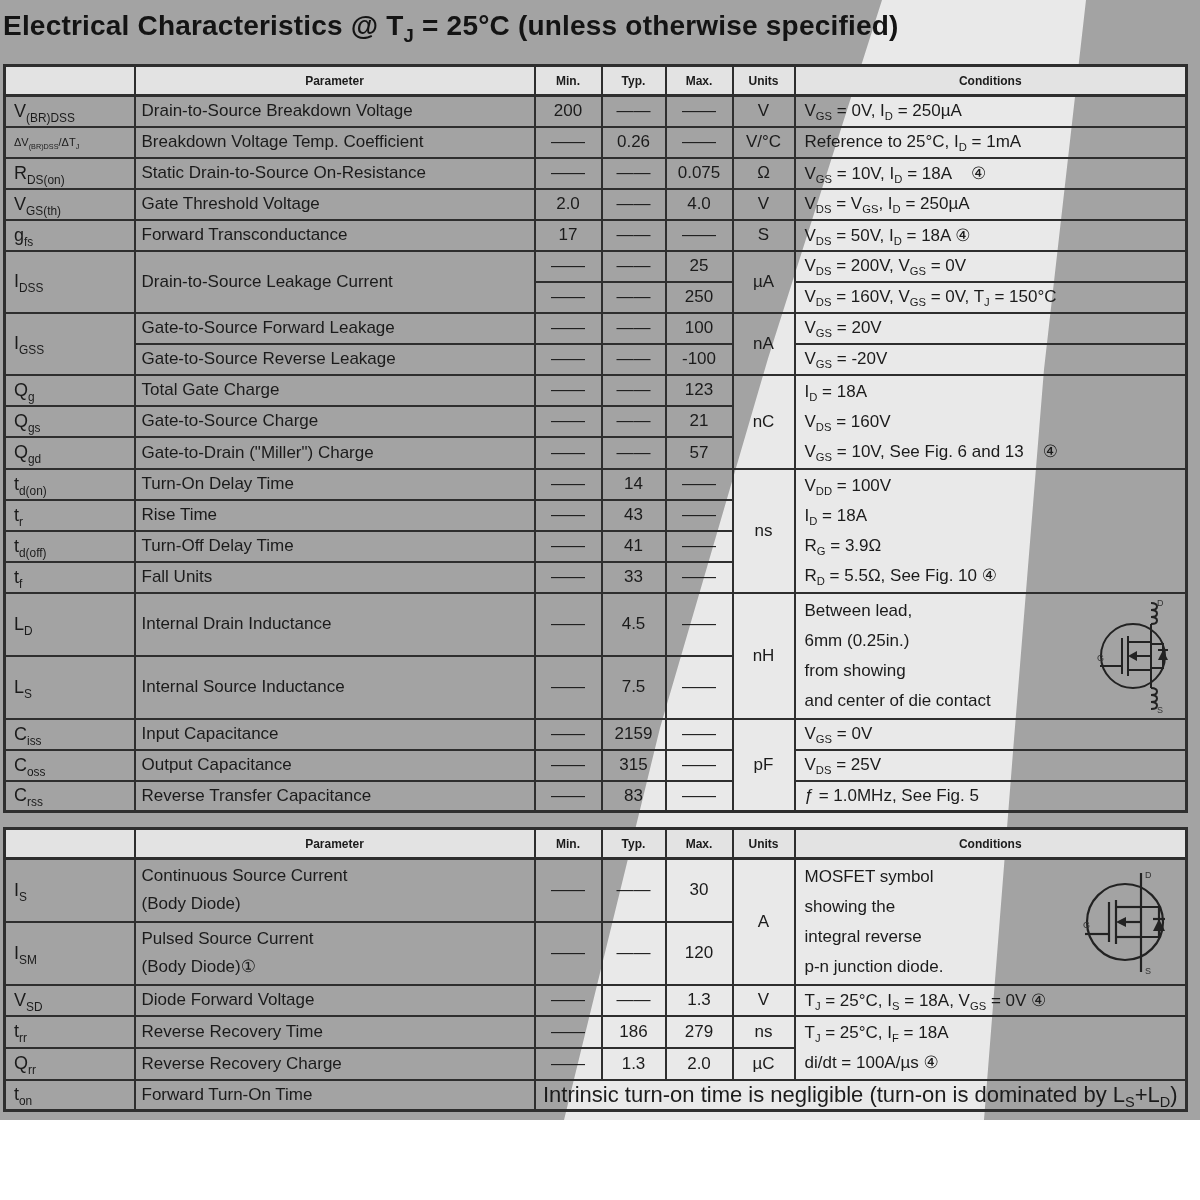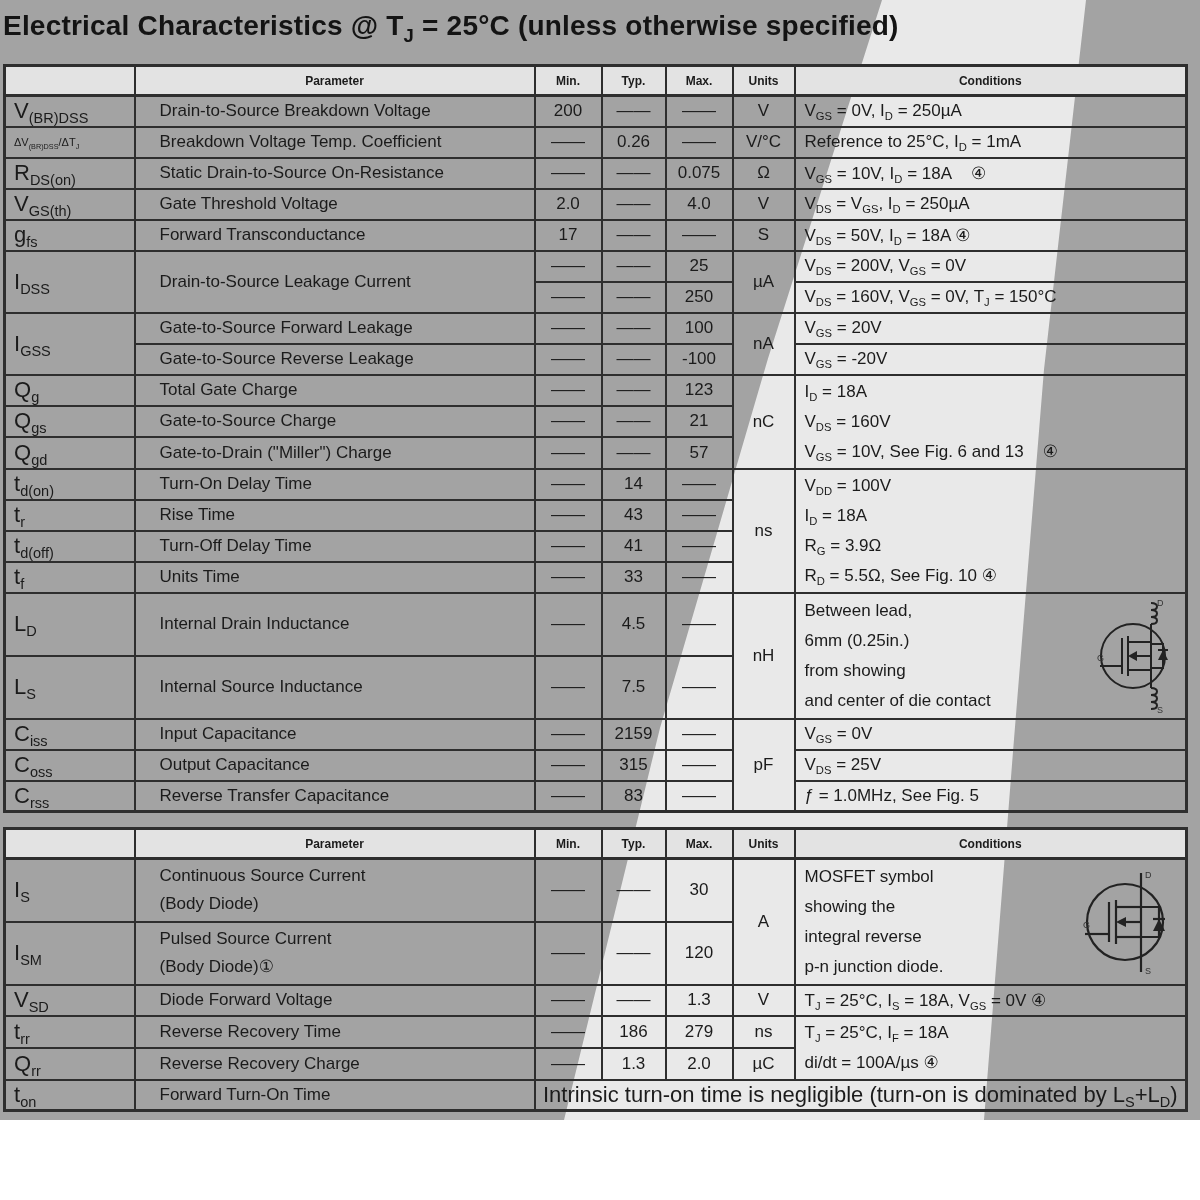--- a/index.html
+++ b/index.html
@@ -21,23 +21,23 @@
   col:nth-child(4){width:64px}
   col:nth-child(5){width:67px}
   col:nth-child(6){width:62px}
   col:nth-child(7){width:392px}
   th,td{border:2px solid var(--border,#2e2e2e);overflow:hidden;vertical-align:middle}
   thead tr{height:30px}
   th{background:var(--hbg,#e3e3e3);font-size:12px;font-weight:bold;border-bottom:3px solid var(--border,#2e2e2e);text-align:center}
   tbody tr{height:31px}
   tbody tr.tall{height:63px}
   td{font-size:17px;padding:1px 5px;color:#1b1b1b}
-  td.sym{font-size:22px;padding-left:8px;text-align:left}
+  td.sym{font-size:18px;padding-left:8px;text-align:left}
   td.sym.small{font-size:11px}
-  td.param{padding-left:24px;text-align:left}
+  td.param{padding-left:6px;text-align:left}
   td.val{text-align:center}
   td.unit{text-align:center}
   td.cond{padding-left:9px;text-align:left}
   td.note{text-align:center;font-size:22px}
   .multi div{line-height:30px}
   .param-lines div{line-height:28px}
   td.has-sym{position:relative;padding-right:100px}
   .sym-wrap{position:absolute;right:6px;top:50%;transform:translateY(-50%);line-height:0}
   svg text{font-family:"Liberation Sans",sans-serif}
 </style>
@@ -200,21 +200,21 @@
           </tr>
           <tr>
             <td class="sym">t<sub>d(off)</sub></td>
             <td class="param">Turn-Off Delay Time</td>
             <td class="val">——</td>
             <td class="val">41</td>
             <td class="val">——</td>
           </tr>
           <tr>
             <td class="sym">t<sub>f</sub></td>
-            <td class="param">Units Time</td>
+            <td class="param">Fall Units</td>
             <td class="val">——</td>
             <td class="val">33</td>
             <td class="val">——</td>
           </tr>
           <tr class="tall">
             <td class="sym">L<sub>D</sub></td>
             <td class="param">Internal Drain Inductance</td>
             <td class="val">——</td>
             <td class="val">4.5</td>
             <td class="val">——</td>

